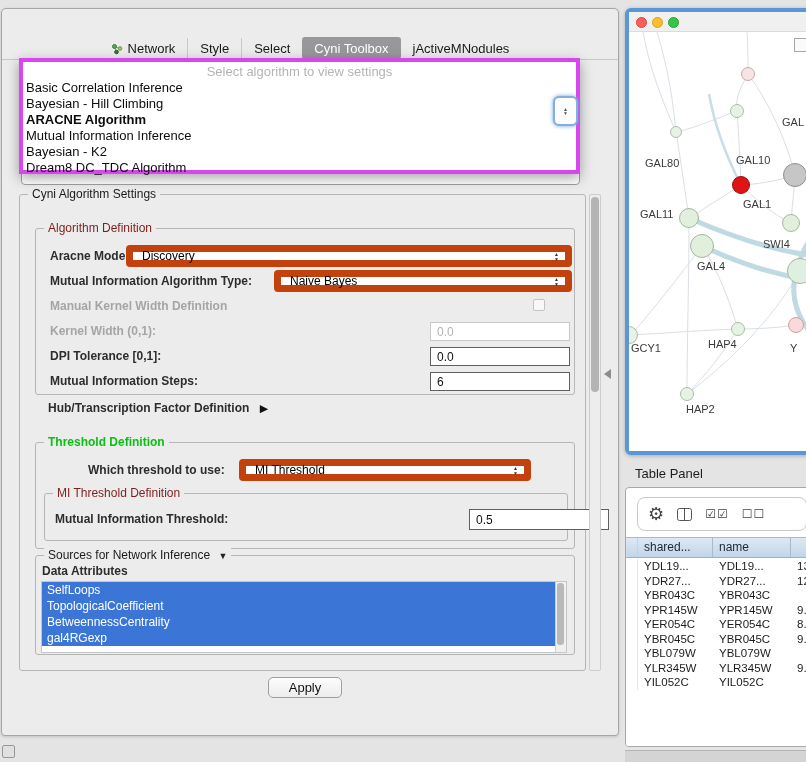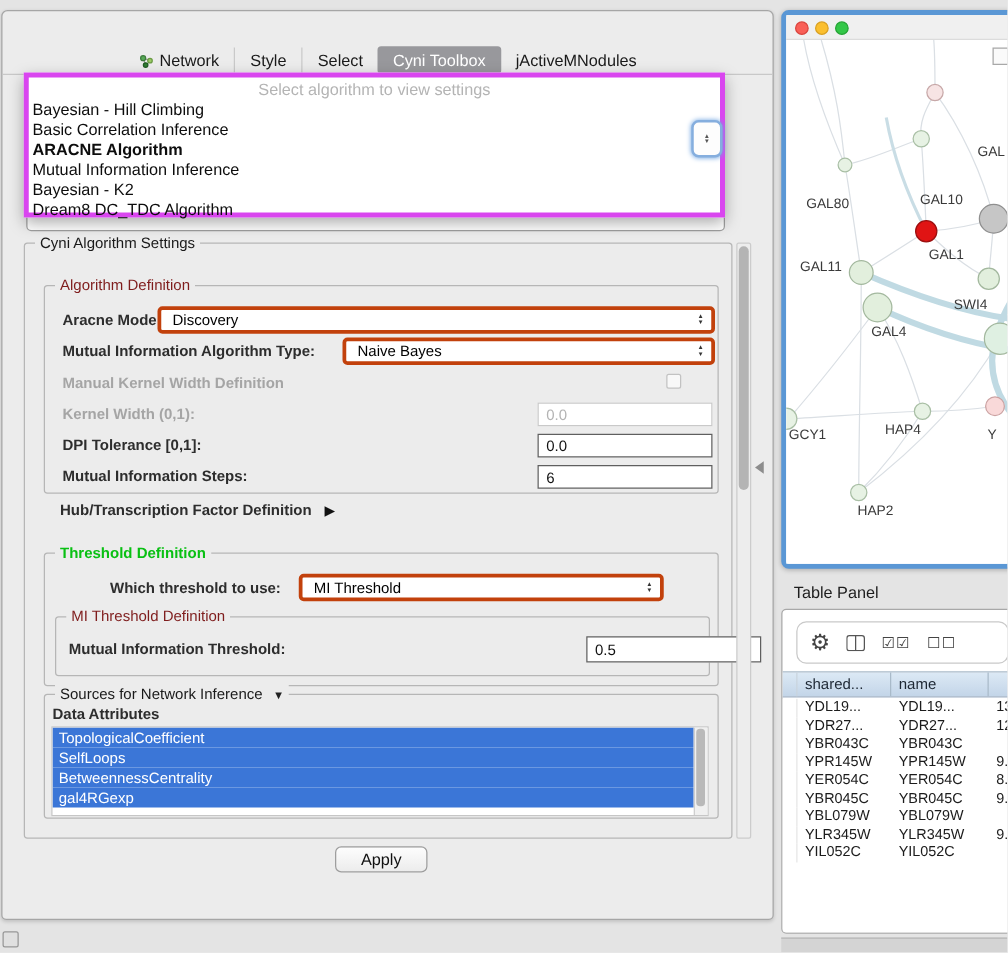--- a/index.html
+++ b/index.html
@@ -39,21 +39,21 @@
   .mini-arrows{font-size:5px;line-height:4px;color:#555;text-align:center;}
 
   
   .gbox{position:absolute;border:1px solid #b6b6b6;border-radius:3px;}
   .gb-title{position:absolute;top:-8px;left:8px;background:#ececec;padding:0 4px;font-size:12px;
     color:#1a1a1a;white-space:nowrap;}
   .gb-title.blue{color:#7f1d1d;font-weight:normal;}
   .gb-title.green{color:#09c013;font-weight:bold;}
   .lbl{position:absolute;font-size:12px;font-weight:bold;color:#2d2d2d;white-space:nowrap;}
   .lbl.dis{color:#a5a5a5;}
-  .combo{position:absolute;height:22px;background:#fff;border:3px solid #c2410c;border-radius:4px;
+  .combo{position:absolute;height:22px;background:#fff;border:7px solid #c2410c;border-radius:4px;
     font-size:12px;display:flex;align-items:center;padding:0 20px 0 9px;}
   .combo .arrows{position:absolute;right:6px;top:50%;transform:translateY(-50%);
     font-size:5px;line-height:4.5px;color:#333;text-align:center;}
   .tfield{position:absolute;height:19px;background:#fff;border:1px solid #5f5f5f;font-size:12px;
     color:#111;display:flex;align-items:center;padding:0 6px;}
   .tfield.dis{border-color:#c9c9c9;color:#b3b3b3;}
   .cbox{position:absolute;width:12px;height:12px;background:#f8f8f8;border:1px solid #c2c2c2;border-radius:2px;}
   .arrow-r{font-size:11px;color:#111;margin-left:7px;}
   .src-arrow{font-size:9px;color:#222;margin-left:5px;}
 
@@ -226,40 +226,40 @@
       <div class="gbox" style="left:15px;top:360px;width:540px;height:100px;">
         <span class="gb-title">
           <span>Sources for Network Inference</span>
           <span class="src-arrow">▼</span>
         </span>
         <span class="lbl" style="left:6px;top:8px;">Data Attributes</span>
         <div class="attr-list" style="left:5px;top:25px;width:526px;height:72px;">
           <div class="list-scroll">
               <div class="thumb"></div>
             </div>
-        <div class="attr-item">TopologicalCoefficient</div>
-            <div class="attr-item">SelfLoops</div>
+        <div class="attr-item">SelfLoops</div>
+            <div class="attr-item">TopologicalCoefficient</div>
             <div class="attr-item">BetweennessCentrality</div>
             <div class="attr-item">gal4RGexp</div>
           </div>
       </div>
     </div>
 
     <div class="vscroll">
         <div class="thumb"></div>
       </div>
 
     <button class="apply-btn">Apply</button>
 
 
     <div class="popup">
       <div class="popup-placeholder">Select algorithm to view settings</div>
       <div>
+          <div class="popup-item">Basic Correlation Inference</div>
           <div class="popup-item">Bayesian - Hill Climbing</div>
-          <div class="popup-item">Basic Correlation Inference</div>
           <div class="popup-item bold">ARACNE Algorithm</div>
           <div class="popup-item">Mutual Information Inference</div>
           <div class="popup-item">Bayesian - K2</div>
           <div class="popup-item">Dream8 DC_TDC Algorithm</div>
         </div>
     </div>
     <div class="focus-box">
       <span class="mini-arrows">▲<br>▼</span>
     </div>
   </div>

